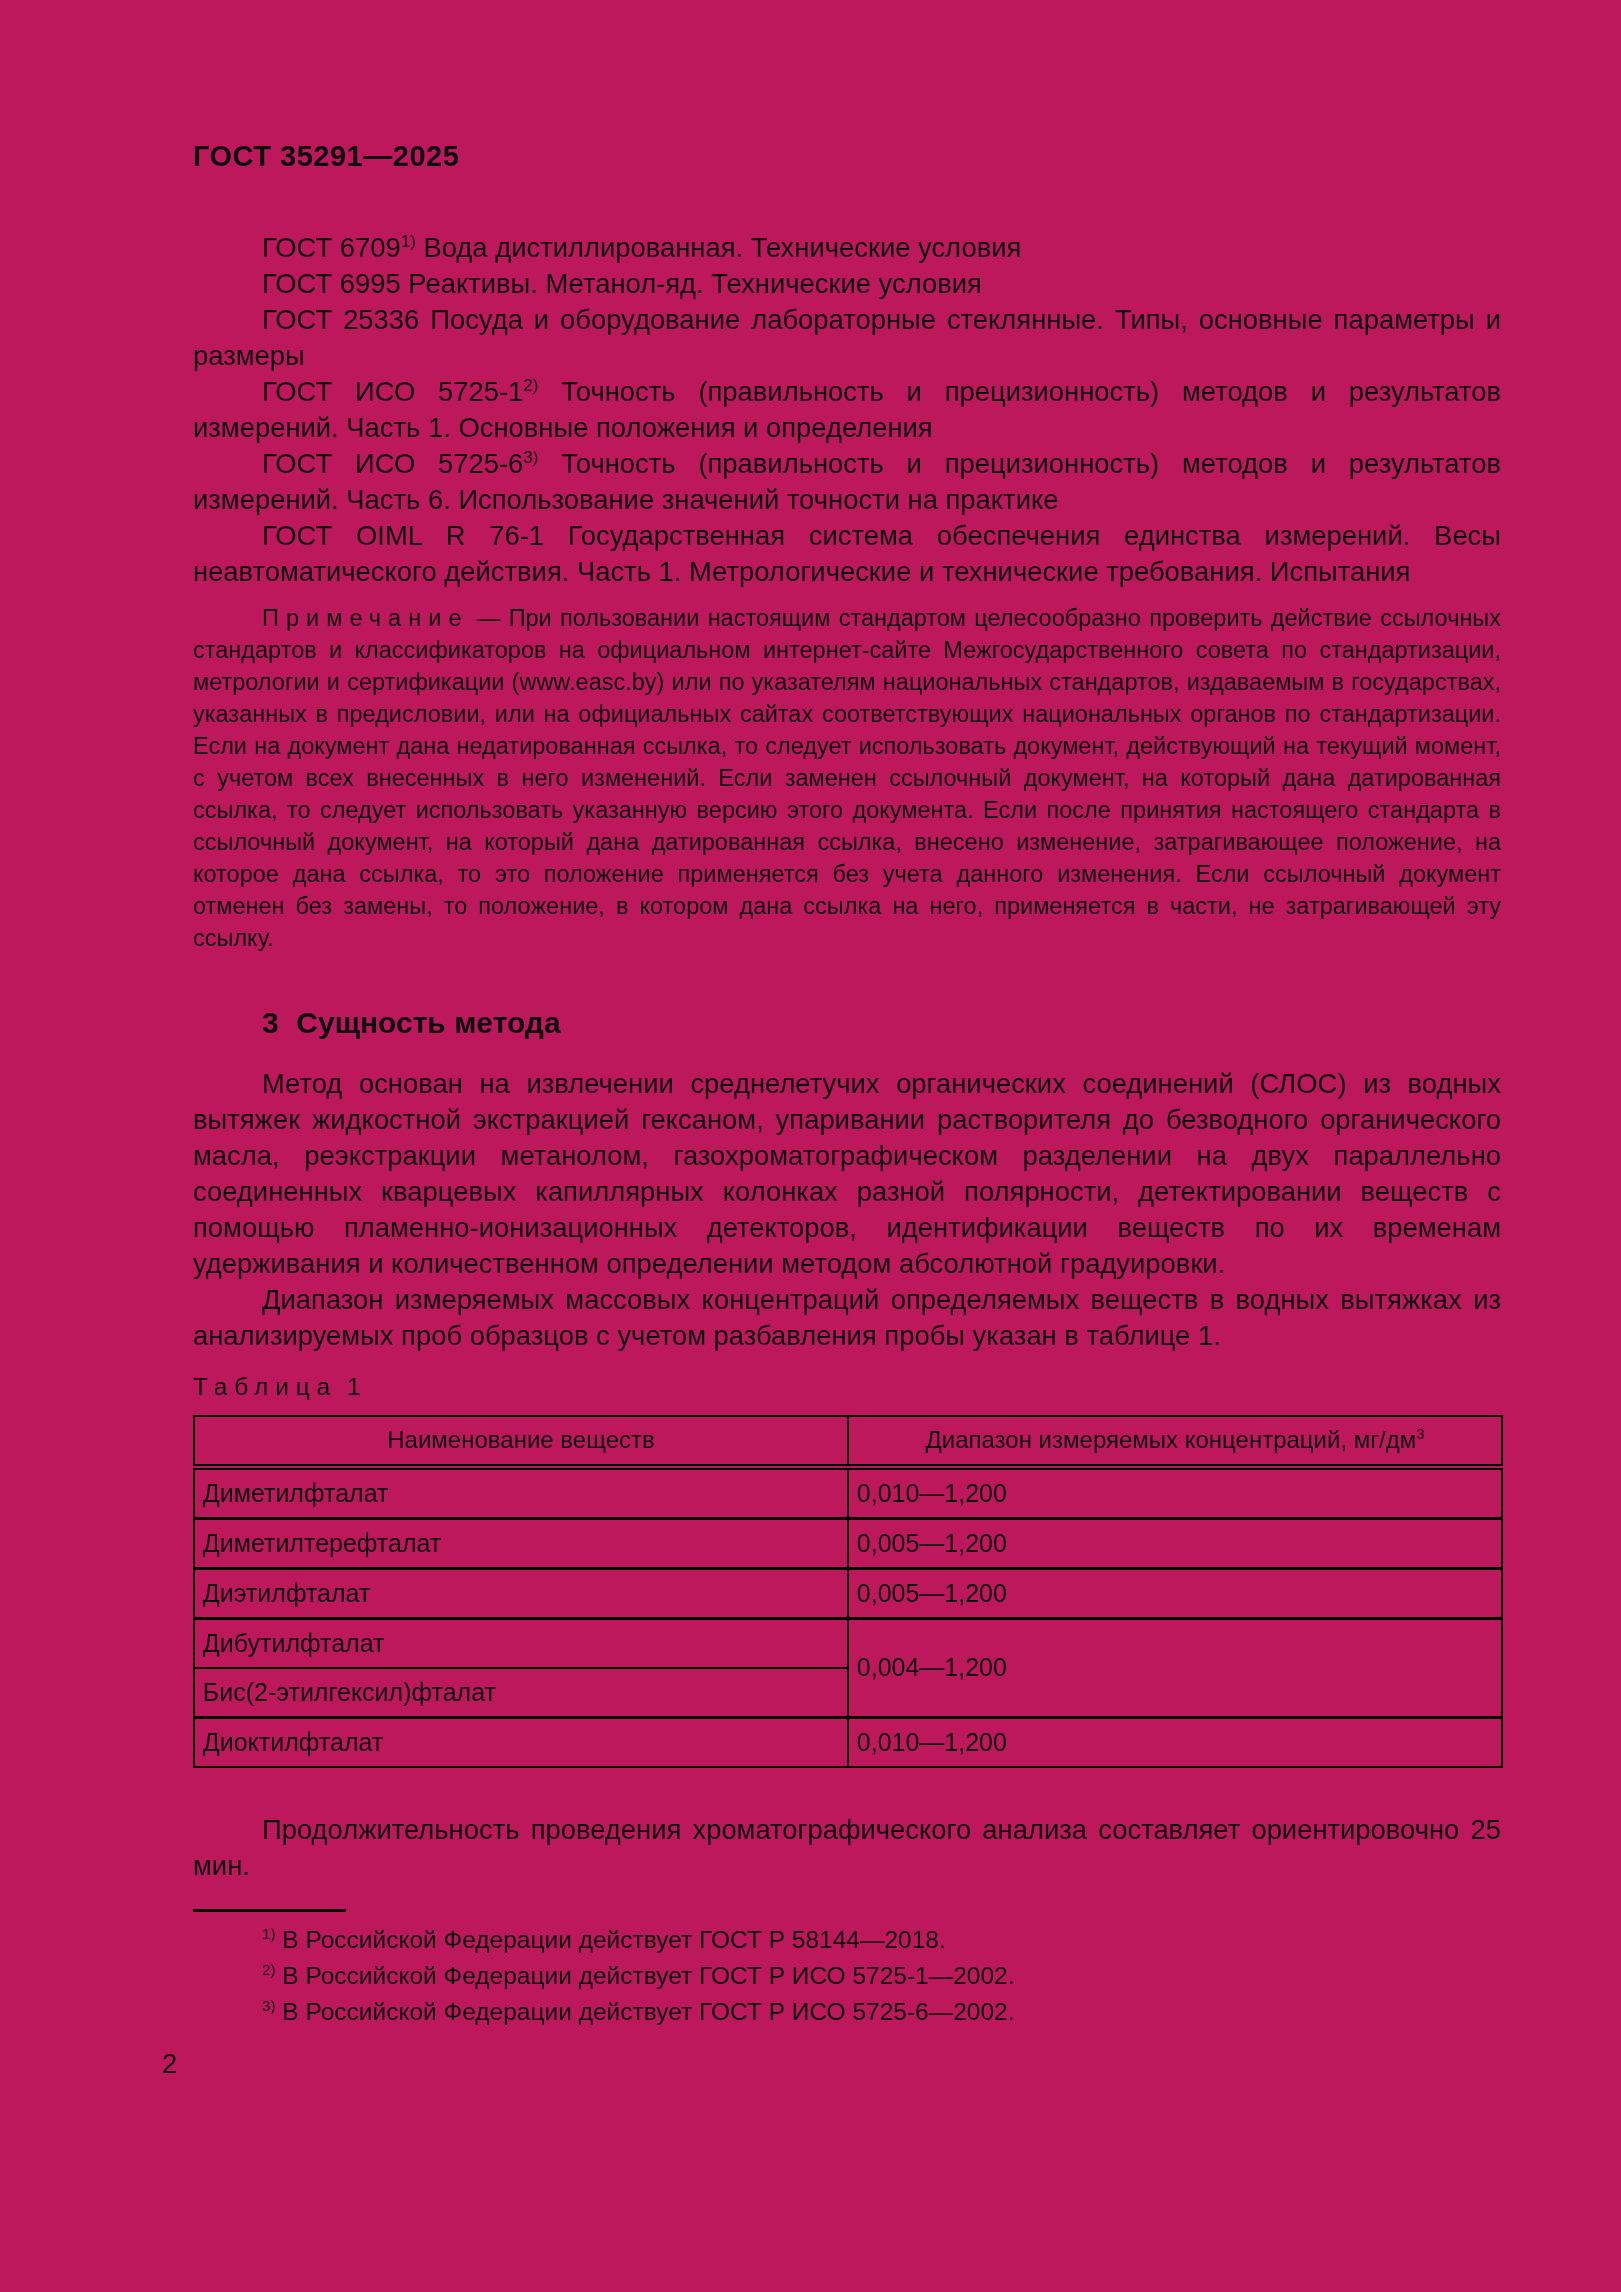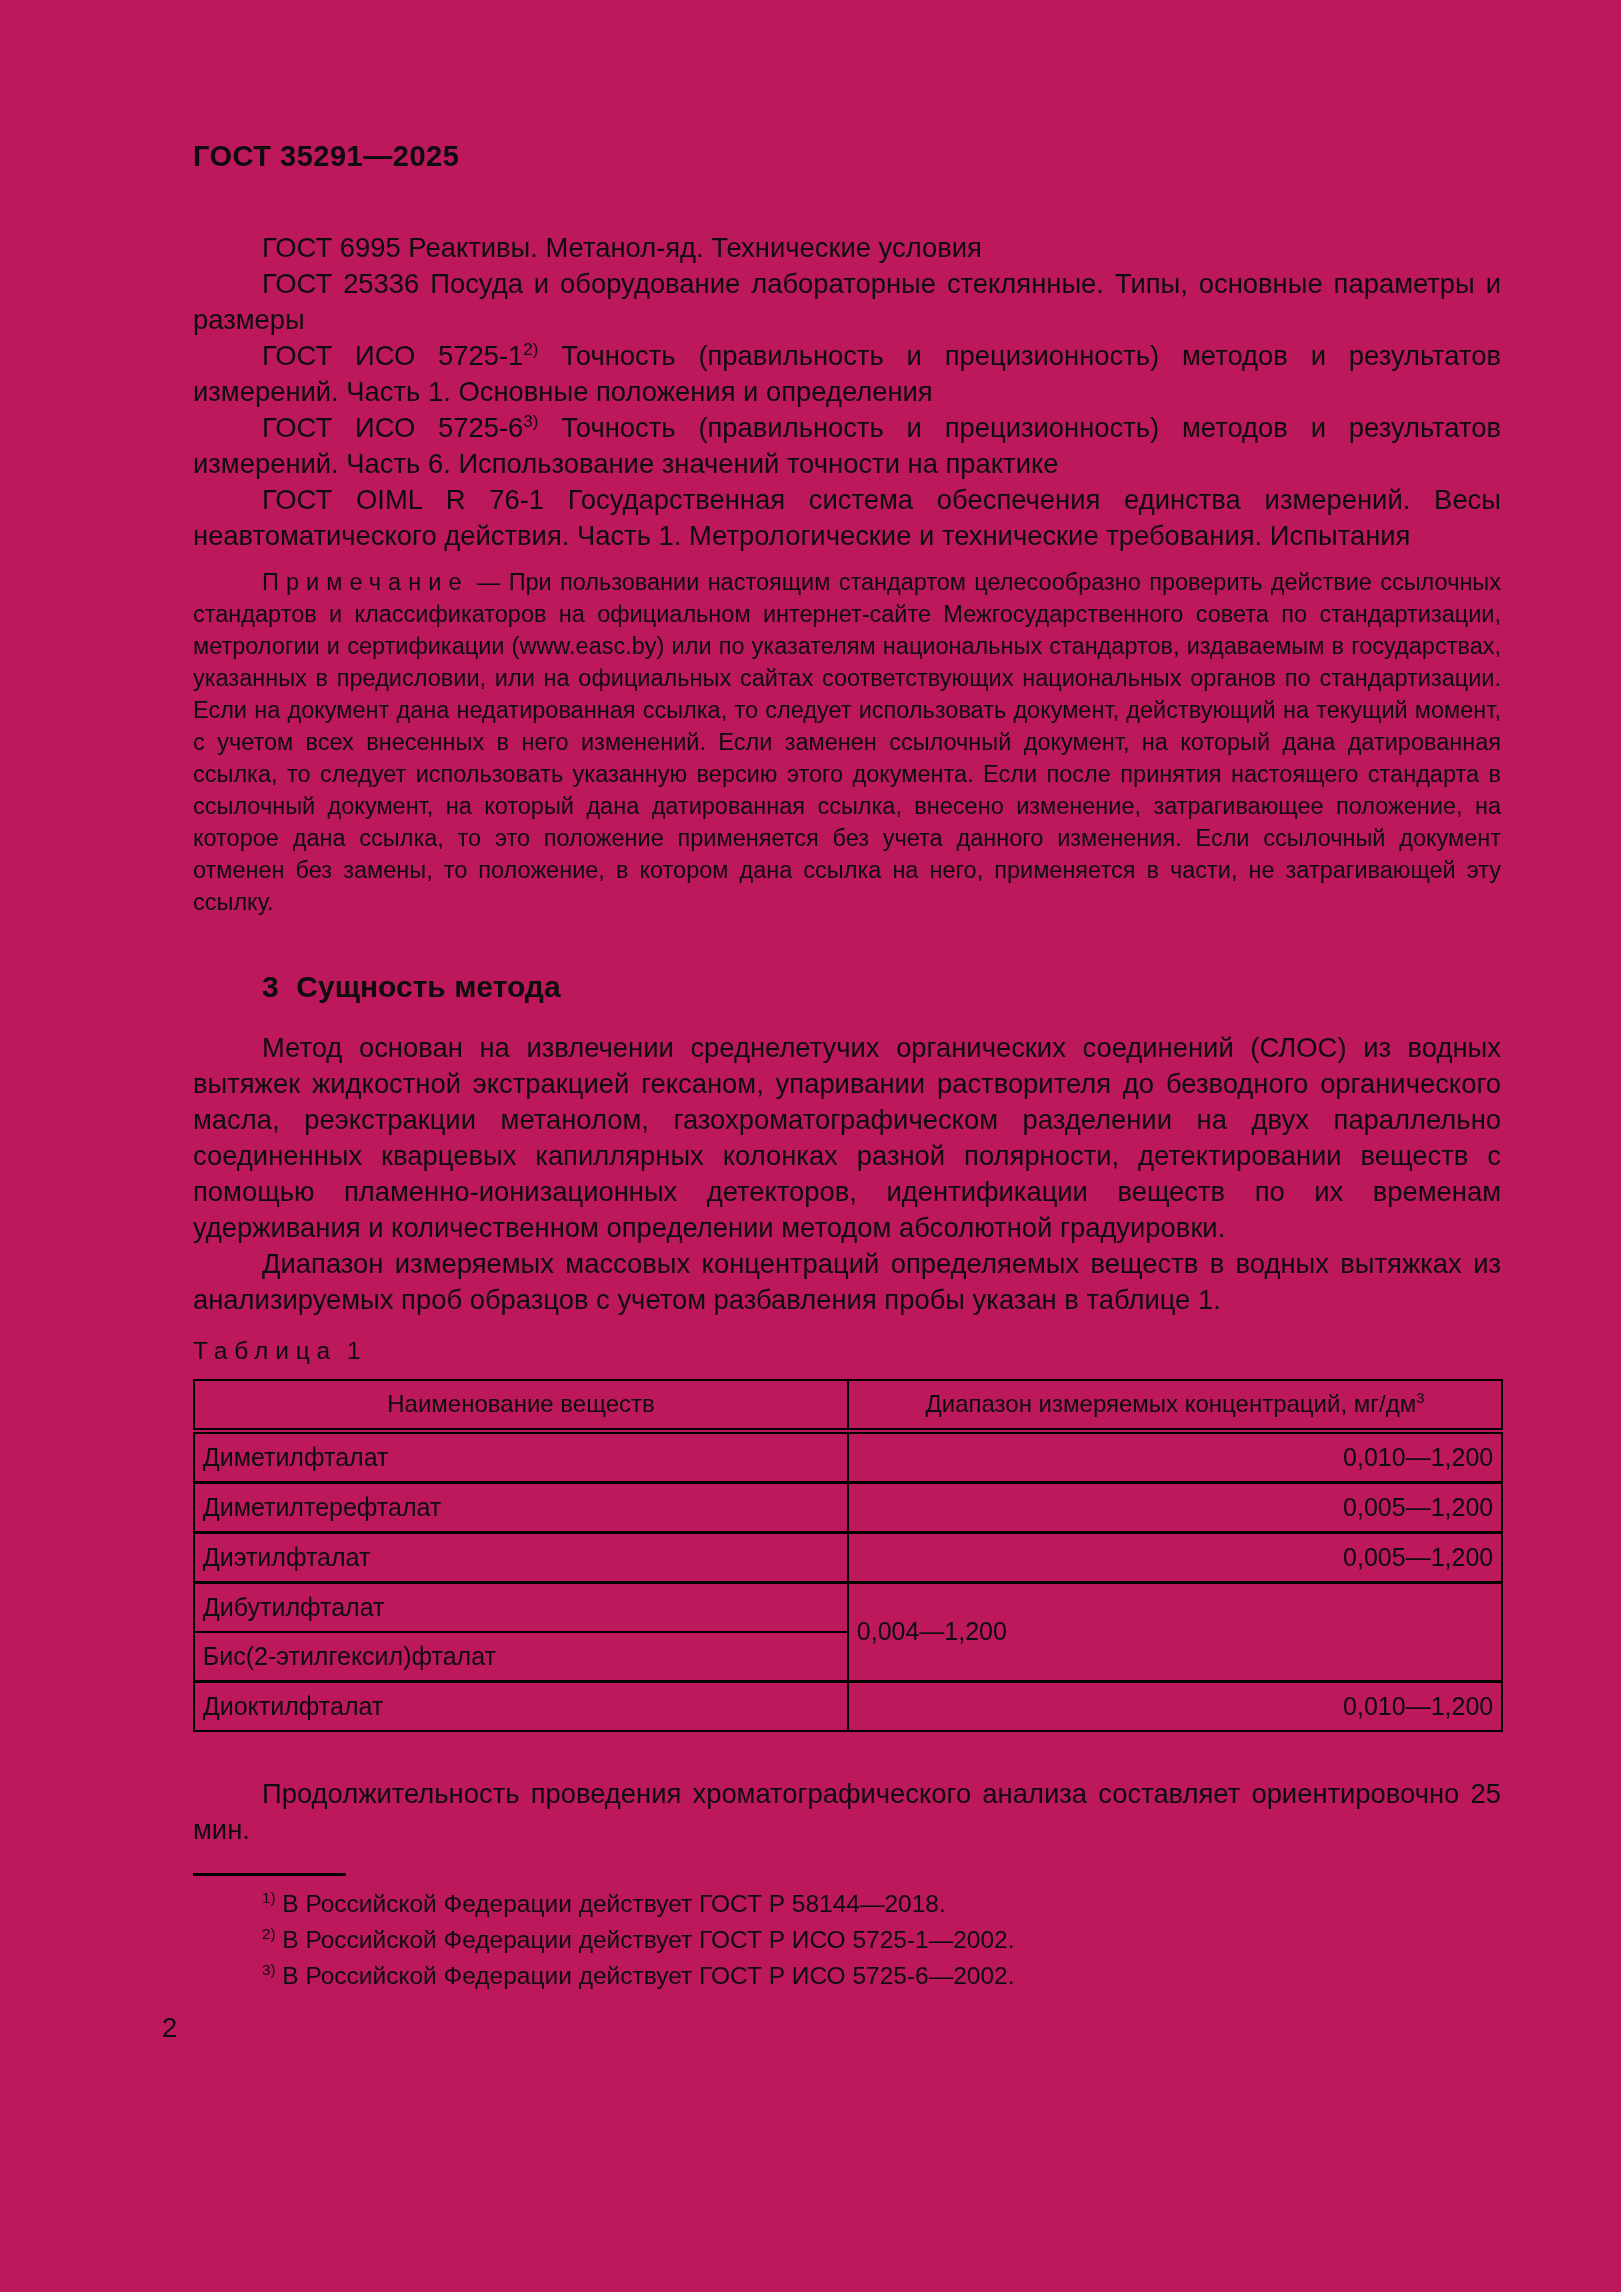--- a/index.html
+++ b/index.html
@@ -65,21 +65,21 @@
     padding:0 7.8px;
   }
   table.subst td{
     height:47px;
     font-size:25px; line-height:31px;
     vertical-align:middle;
     padding:0 7.8px;
   }
   td.name-col, th.name-col{ border-right:2.9px solid #000; }
   td.name-col{ text-align:left; padding-left:44px; }
-  td.val{ text-align:right;margin-top:40px; }
+  td.val{ text-align:left;margin-top:40px; }
   td.val-top{ text-align:left; vertical-align:top; padding-top:8.8px; }
   tbody td{ border-top:3.9px solid #000; }
   tbody tr:first-child td{ border-top:none; }
   tbody tr.cont td{ border-top:2.9px solid #000; }
 
   .duration{ margin-top:44px; }
 
   .fn-rule{
     margin-top:25.5px;
     width:153px; height:2.9px; background:#000;
@@ -97,20 +97,21 @@
 </style>
 </head>
 <body>
 
 <div class="page">
   <div class="content">
 
     <div class="doc-header">ГОСТ 35291—2025</div>
 
     <div class="refs">
+      <p class="p indent"><span>ГОСТ 6709</span><sup>1)</sup><span> Вода дистиллированная. Технические условия</span></p>
       <p class="p indent"><span>ГОСТ 6995 Реактивы. Метанол-яд. Технические условия</span><sup></sup><span></span></p>
       <p class="p indent"><span>ГОСТ 25336 Посуда и оборудование лабораторные стеклянные. Типы, основные параметры и размеры</span><sup></sup><span></span></p>
       <p class="p indent"><span>ГОСТ ИСО 5725-1</span><sup>2)</sup><span> Точность (правильность и прецизионность) методов и результатов измерений. Часть 1. Основные положения и определения</span></p>
       <p class="p indent"><span>ГОСТ ИСО 5725-6</span><sup>3)</sup><span> Точность (правильность и прецизионность) методов и результатов измерений. Часть 6. Использование значений точности на практике</span></p>
       <p class="p indent"><span>ГОСТ OIML R 76-1 Государственная система обеспечения единства измерений. Весы неавтоматического действия. Часть 1. Метрологические и технические требования. Испытания</span><sup></sup><span></span></p>
     </div>
 
     <p class="note"><span class="ls">Примечание</span><span> — </span><span>При пользовании настоящим стандартом целесообразно проверить действие ссылочных стандартов и классификаторов на официальном интернет-сайте Межгосударственного совета по стандартизации, метрологии и сертификации (www.easc.by) или по указателям национальных стандартов, издаваемым в государствах, указанных в предисловии, или на официальных сайтах соответствующих национальных органов по стандартизации. Если на документ дана недатированная ссылка, то следует использовать документ, действующий на текущий момент, с учетом всех внесенных в него изменений. Если заменен ссылочный документ, на который дана датированная ссылка, то следует использовать указанную версию этого документа. Если после принятия настоящего стандарта в ссылочный документ, на который дана датированная ссылка, внесено изменение, затрагивающее положение, на которое дана ссылка, то это положение применяется без учета данного изменения. Если ссылочный документ отменен без замены, то положение, в котором дана ссылка на него, применяется в части, не затрагивающей эту ссылку.</span></p>
 
     <h2 class="section-heading"><span>3</span><span class="gap">Сущность метода</span></h2>

